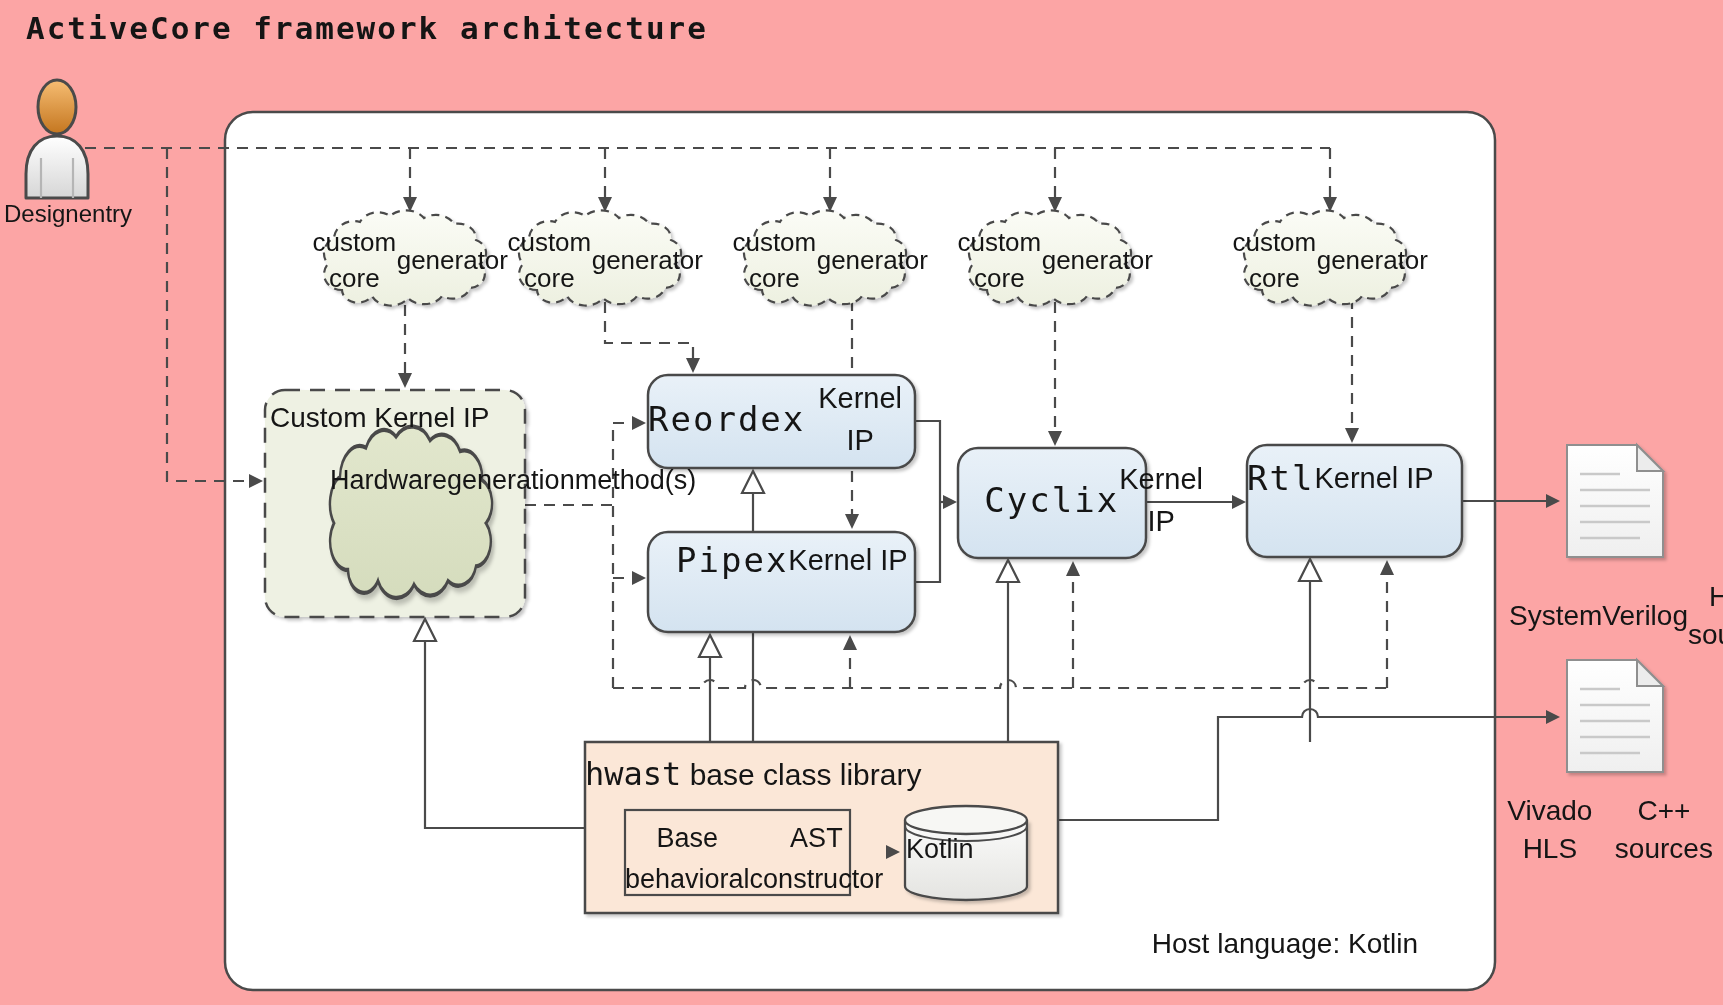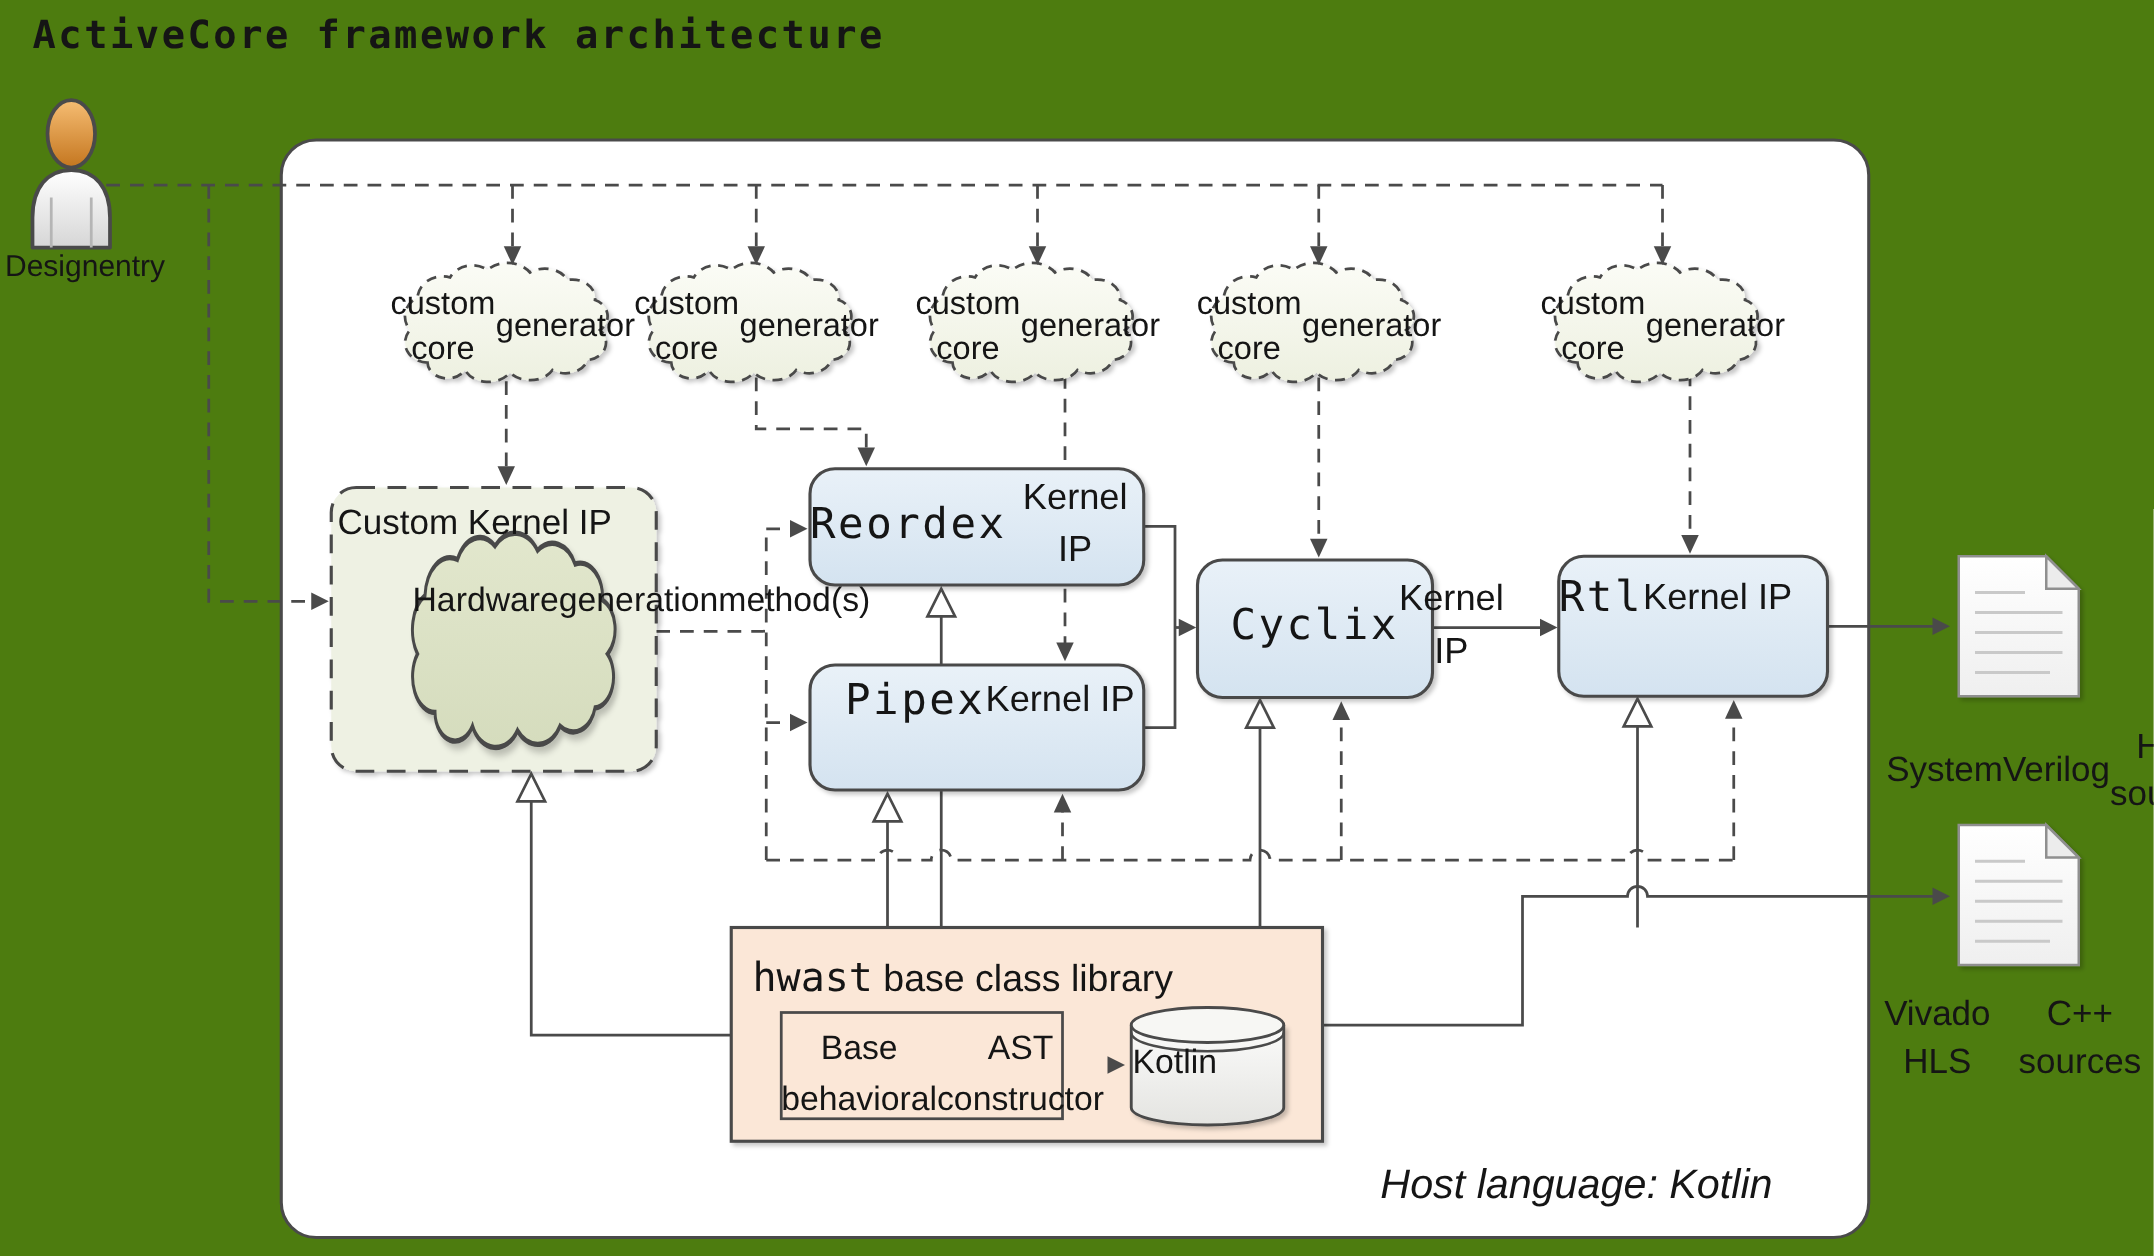--- a/index.html
+++ b/index.html
@@ -1,37 +1,37 @@
 <!DOCTYPE html>
 <html><head>
 <meta charset="utf-8">
 <style>
   html,body{margin:0;padding:0;background:#ffffff;}
   .stage{
-    position:relative;width:1723px;height:1005px;background:#4d7c0f;
+    position:relative;width:1723px;height:1005px;background:#fca5a5;
     font-family:"Liberation Sans",sans-serif;color:#151515;overflow:hidden;
   }
   .stage svg{position:absolute;left:0;top:0;z-index:1;}
   .lbl{position:absolute;z-index:2;display:flex;flex-direction:row;align-items:center;justify-content:flex-start;text-align:center;}
   .title{
     position:absolute;z-index:2;left:26px;top:10px;
     font-family:"DejaVu Sans Mono",monospace;font-weight:bold;font-size:31px;letter-spacing:2px;white-space:nowrap;
   }
   .cloud-lbl{width:196px;font-size:26px;line-height:36px;}
   .ckip-title{font-size:28px;font-weight:500;}
   .ckip-cloud-lbl{font-size:27px;line-height:44px;}
   .kernel-lbl .kname{font-family:"DejaVu Sans Mono",monospace;font-size:34px;line-height:44px;letter-spacing:2px;}
   .kernel-lbl .ksub{font-size:29px;line-height:42px;}
-  .hwast-title{font-size:30px;line-height:56px;white-space:pre;padding-left:17px;}
+  .hwast-title{font-size:30px;line-height:40px;white-space:pre;}
   .hwast-title .mono{font-family:"DejaVu Sans Mono",monospace;font-size:32px;}
   .ast-lbl{font-size:27px;line-height:41px;}
   .storage-lbl{font-size:27px;}
   .doc-lbl{font-size:28px;line-height:38px;}
   .person-lbl{font-size:24px;line-height:35px;}
-  .host-lbl{position:absolute;z-index:2;font-size:33px;text-align:right;white-space:nowrap;font-style:italic;}
+  .host-lbl{position:absolute;z-index:2;font-size:28px;text-align:right;white-space:nowrap;}
 </style>
 </head>
 <body>
 
 <div class="stage">
 
 <svg width="1723" height="1005" viewBox="0 0 1723 1005">
   <defs>
     <linearGradient id="gradBlue" x1="0" y1="0" x2="0" y2="1">
       <stop offset="0" stop-color="#e9f1f8"></stop>

